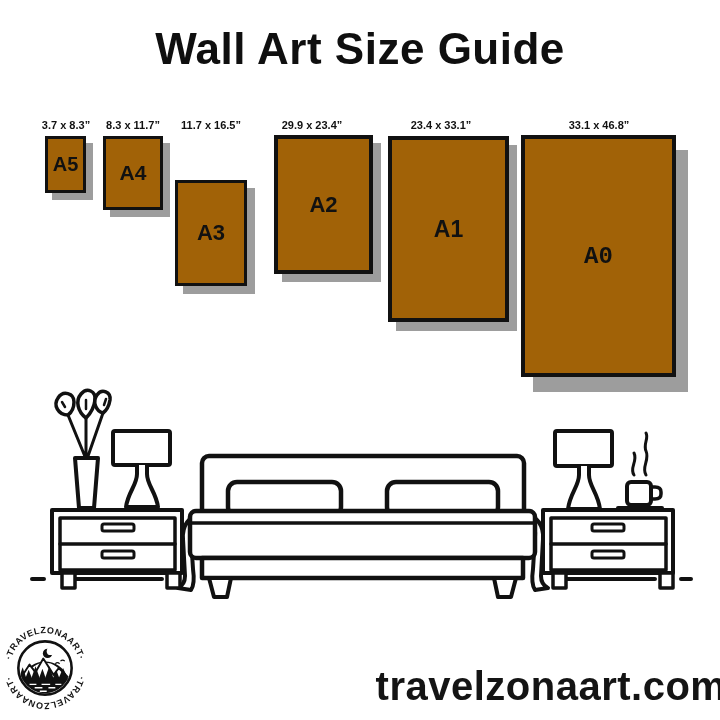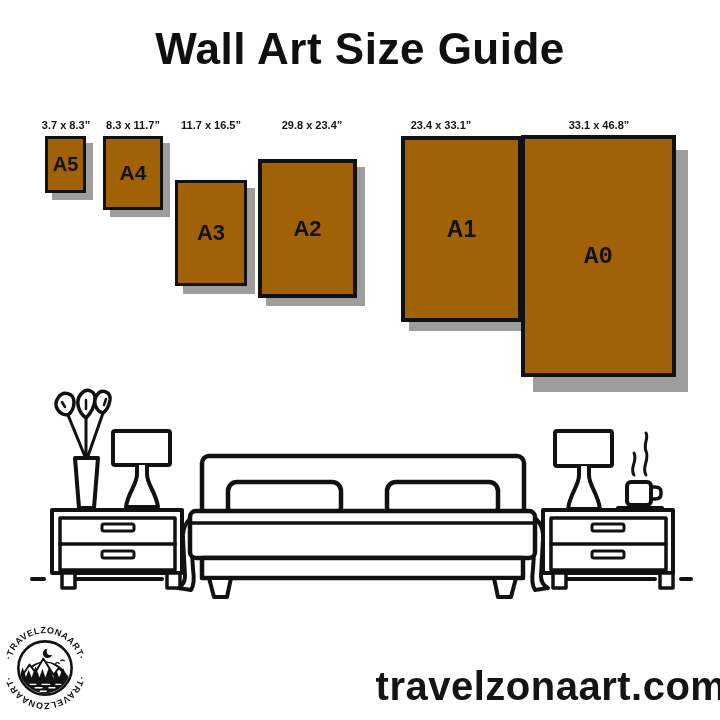--- a/index.html
+++ b/index.html
@@ -13,22 +13,22 @@
     font-size:44px;font-weight:700;letter-spacing:.5px;color:#0f0f0f;
   }
   
   .frame{
     position:absolute;box-sizing:border-box;background:#a16207;border:3px solid #111;
     display:flex;align-items:center;justify-content:center;font-weight:700;color:#111;
   }
   .f-a5{left:45px; top:136px;width:41px; height:57px; font-size:20px;box-shadow:7px 7px 0 var(--sh);}
   .f-a4{left:103px;top:136px;width:60px; height:74px; font-size:21px;box-shadow:7px 7px 0 var(--sh);align-items:center;}
   .f-a3{left:175px;top:135px;width:72px; height:106px;font-size:22px;box-shadow:8px 8px 0 var(--sh);margin-top:45px;}
-  .f-a2{left:258px;top:135px;width:99px; height:139px;font-size:22px;border-width:4px;box-shadow:8px 8px 0 var(--sh);margin-top:24px;}
-  .f-a1{left:401px;top:136px;width:121px;height:186px;font-size:23px;border-width:4px;box-shadow:8px 9px 0 var(--sh);}
+  .f-a2{left:274px;top:135px;width:99px; height:139px;font-size:22px;border-width:4px;box-shadow:8px 8px 0 var(--sh);}
+  .f-a1{left:388px;top:136px;width:121px;height:186px;font-size:23px;border-width:4px;box-shadow:8px 9px 0 var(--sh);}
   .f-a0{left:521px;top:135px;width:155px;height:242px;font-size:24px;border-width:4px;box-shadow:12px 15px 0 var(--sh);font-family:Liberation Mono, monospace;}
   .dim{
     position:absolute;top:119px;transform:translateX(-50%);
     font-size:11px;font-weight:700;white-space:nowrap;color:#111;
   }
   .d-a5{left:66px}.d-a4{left:133px}.d-a3{left:211px}
   .d-a2{left:312px}.d-a1{left:441px}.d-a0{left:599px}
   
   .scene{position:absolute;left:30px;top:385px;width:665px;height:215px;}
   
@@ -43,21 +43,21 @@
 </head>
 <body>
 
 <div class="canvas">
 
   <div class="title">Wall Art Size Guide</div>
 
   <div class="dim d-a5">3.7 x 8.3”</div>
   <div class="dim d-a4">8.3 x 11.7”</div>
   <div class="dim d-a3">11.7 x 16.5”</div>
-  <div class="dim d-a2">29.8 x 23.4”</div>
+  <div class="dim d-a2">29.9 x 23.4”</div>
   <div class="dim d-a1">23.4 x 33.1”</div>
   <div class="dim d-a0">33.1 x 46.8”</div>
 
   <div class="frame f-a5">
       <span>A5</span>
     </div>
   <div class="frame f-a4">
       <span>A4</span>
     </div>
   <div class="frame f-a3">

